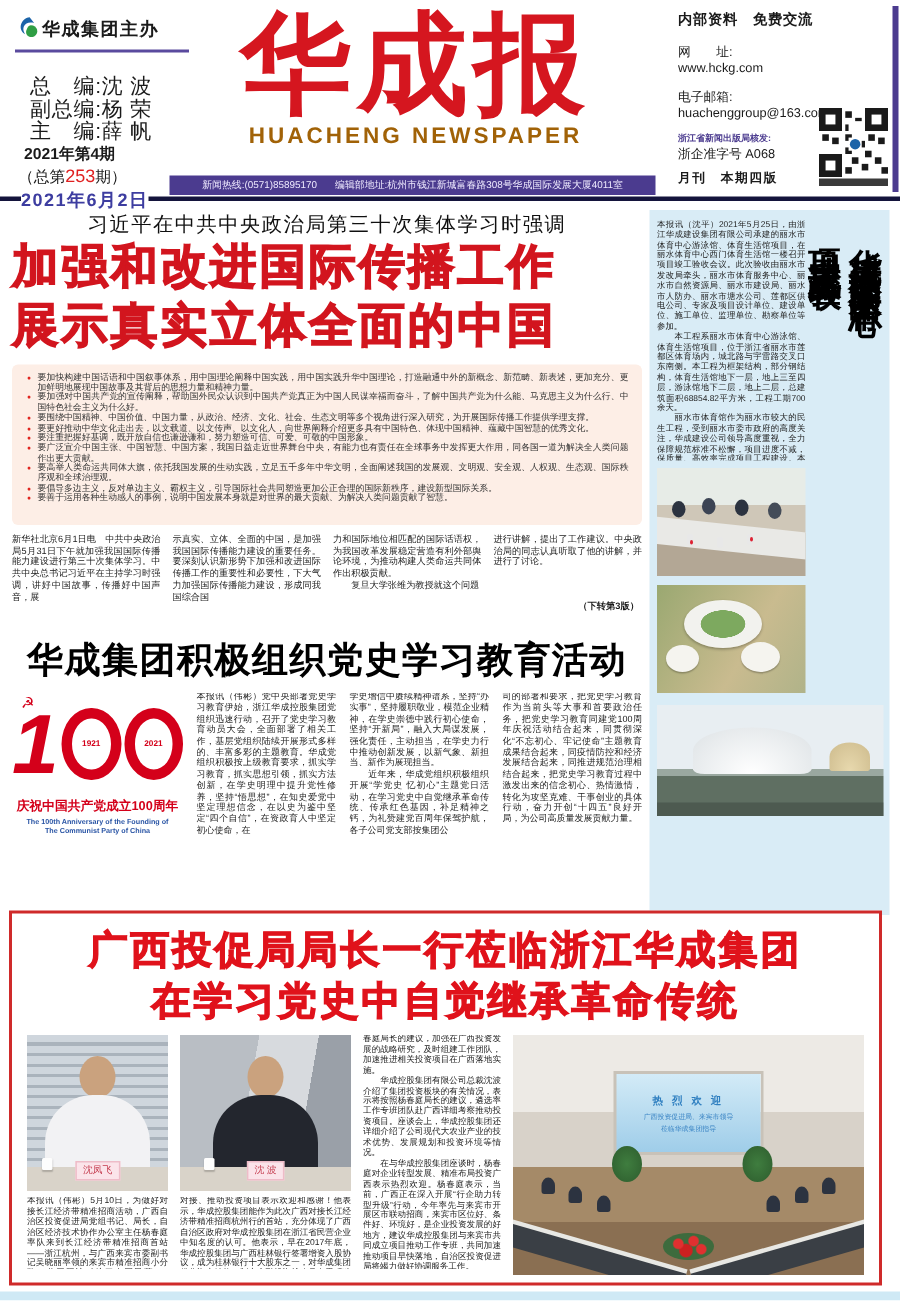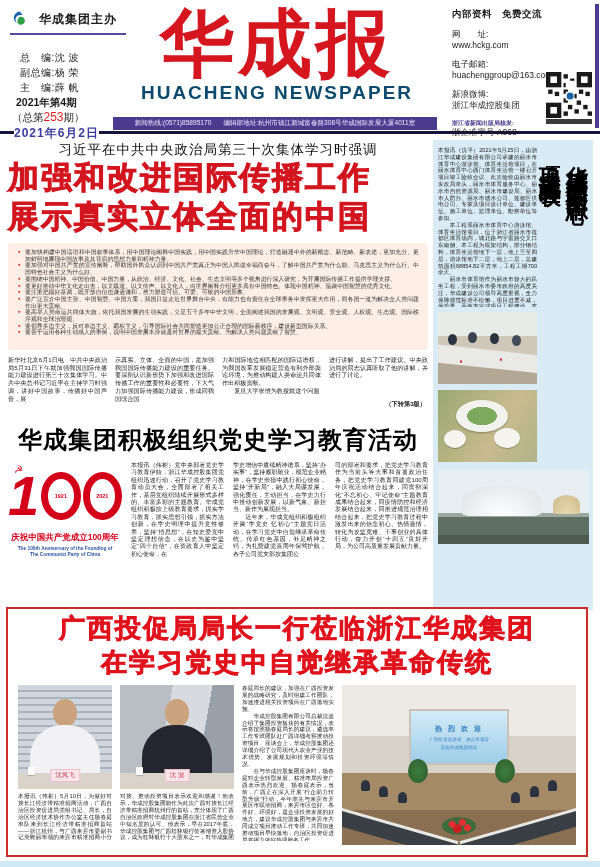--- a/index.html
+++ b/index.html
@@ -1,30 +1,30 @@
 <!DOCTYPE html>
 <html><head>
 <meta charset="utf-8">
 <style>
   html,body{margin:0;padding:0}
   body{width:600px;height:867px;position:relative;background:#fff;overflow:hidden;
        font-family:"Liberation Sans","DejaVu Sans",sans-serif;color:#1a1a1a}
   
-  .logo-row{position:absolute;left:10px;top:10px;width:116px;display:flex;align-items:center;gap:11px;
+  .logo-row{position:absolute;left:10px;top:10px;width:116px;display:flex;align-items:center;gap:0;
             border-bottom:2px solid #5a4a9e;padding-bottom:5px}
   .logo-row .sponsor{font-size:12px;font-weight:bold;letter-spacing:1px}
-  .editors{position:absolute;left:20px;top:50px;font-size:10px;line-height:15px;letter-spacing:.5px}
+  .editors{position:absolute;left:20px;top:50px;font-size:14px;line-height:15px;letter-spacing:.5px}
   .issue1{position:absolute;left:16px;top:96px;font-size:10.5px;font-weight:bold}
   .issue2{position:absolute;left:12px;top:110px;font-size:10.5px;font-weight:normal}
   .issue2 .no{color:#e02020;font-size:12px}
   .pubdate{position:absolute;left:14px;top:125px;font-size:12px;color:#3d3da0;font-weight:bold;letter-spacing:1px;background:#fff;z-index:3}
   .title-wrap{position:absolute;left:118px;top:0;width:318px;text-align:center}
   .mast-title{font-family:"DejaVu Serif","Liberation Serif",serif;font-weight:bold;
               font-size:74px;line-height:86px;color:#d5161f;letter-spacing:4px;white-space:nowrap}
-  .mast-sub{font-size:19px;font-weight:bold;color:#0c4a6e;letter-spacing:2px;margin-top:-4px}
+  .mast-sub{font-size:15px;font-weight:bold;color:#a16207;letter-spacing:2px;margin-top:-4px}
   .hotline-bar{position:absolute;left:113px;top:117px;width:324px;height:13px;background:#4b3b8f;color:#efeaff;
                font-size:6.6px;display:flex;gap:12px;align-items:center;justify-content:center;white-space:nowrap}
   .header-rule{position:absolute;left:0;top:131px;width:600px;height:3px;background:#14143c}
   .right-strip{position:absolute;left:595px;top:4px;width:4px;height:124px;background:#4b3b8f}
   .info{position:absolute;left:452px;top:8px;width:140px;font-size:8.5px;line-height:11.5px}
   .info .internal{font-weight:bold;font-size:9.5px;margin-bottom:9px;letter-spacing:.5px}
   .info .grp{margin-bottom:7px}
   .info .lbl{font-weight:normal}
   .info .license-lbl{color:#4b3b8f;font-size:6px;font-weight:bold;line-height:8px}
   .info .freq{font-weight:bold;margin-top:5px;letter-spacing:1px}
@@ -73,21 +73,21 @@
   .anniv-graphic{display:flex;align-items:center;justify-content:center;gap:2px;height:56px;position:relative}
   .one{font-size:56px;font-weight:900;font-style:italic;color:#d4001a;line-height:56px}
   .ring{width:34px;height:34px;border:7px solid #d4001a;border-radius:50%;display:flex;align-items:center;justify-content:center}
   .ring span{font-size:5.5px;color:#d4001a;font-weight:bold}
   .hs{position:absolute;left:6px;top:-4px;font-size:10px;color:#d4001a}
   .anniv-cn{font-size:8.5px;font-weight:bold;color:#d4001a;margin-top:8px;white-space:nowrap}
   .anniv-en{font-size:4.8px;color:#2a55a5;line-height:6px;margin-top:2px;font-weight:bold}
   .pcol{flex:1;font-size:6px;line-height:7.4px;text-align:justify;white-space:pre-line;overflow:hidden;color:#222}
   
   .bottom-box{position:absolute;left:6px;top:607px;width:582px;height:250px;border:2px solid #cf2a2a;background:#fff;box-sizing:border-box}
-  .visit-headline{margin-top:2px;text-align:center;color:#e0121b;font-weight:900;font-size:26px;line-height:34px;
+  .visit-headline{margin-top:7px;text-align:center;color:#e0121b;font-weight:900;font-size:26px;line-height:34px;
                   letter-spacing:2px;-webkit-text-stroke:.8px #e0121b}
   .visit-row{display:flex;gap:8px;padding:6px 10px 0;height:160px}
   .vcolA{width:94px}.vcolB{width:114px}.vcolC{width:92px}
   .vtext{font-size:5.7px;line-height:6.9px;text-align:justify;white-space:pre-line;overflow:hidden;color:#222;margin-top:4px;height:48px}
   .vcolC .vtext{height:156px;margin-top:0}
   .portrait{position:relative;height:104px;overflow:hidden}
   .portrait1{background:repeating-linear-gradient(#cfd6dd 0 5px,#aab3bc 5px 7px)}
   .portrait2{background:linear-gradient(100deg,#b9bec4 0 40%,#d7dade 40% 70%,#9aa0a8 70%)}
   .head{position:absolute;top:14px;left:50%;transform:translateX(-50%);width:24px;height:28px;border-radius:50%;background:#caa27e}
   .torso{position:absolute;top:40px;left:50%;transform:translateX(-50%);width:70px;height:52px;border-radius:32px 32px 0 0}
@@ -151,24 +151,20 @@
 <div class="info">
   <div class="internal">内部资料　免费交流</div>
   <div class="grp">
       <div class="lbl">网　　址:</div>
        <div>www.hckg.com</div>
     </div>
   <div class="grp">
       <div class="lbl">电子邮箱:</div>
        <div>huachenggroup@163.com</div>
     </div>
-  <div class="grp">
-      <div class="lbl">新浪微博:</div>
-       <div>浙江华成控股集团</div>
-    </div>
   <div class="license-lbl">浙江省新闻出版局核发:</div>
   <div>浙企准字号 A068</div>
   <div class="freq">月刊　本期四版</div>
 </div>
 
 <svg class="qr" viewBox="0 0 21 21">
   <rect width="21" height="21" fill="#fff"></rect>
   <g fill="#1a1a1a">
     <rect x="0" y="0" width="7" height="7"></rect>
       <rect x="14" y="0" width="7" height="7"></rect>

